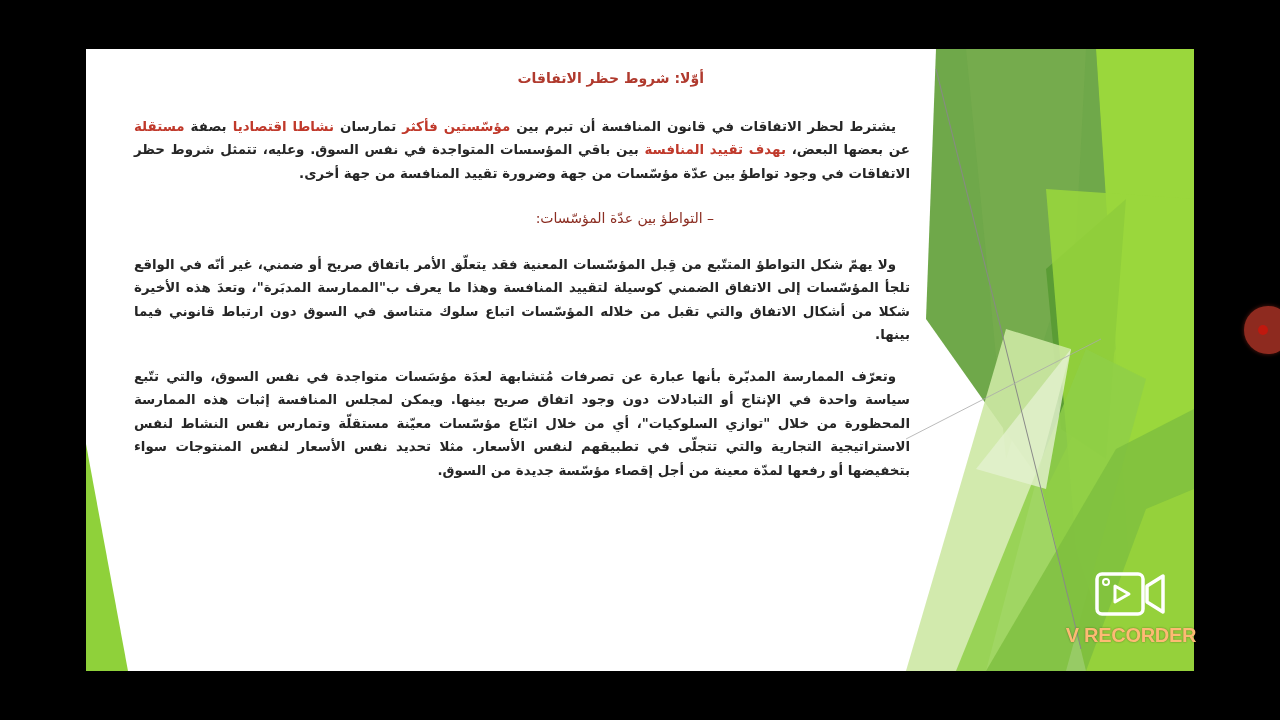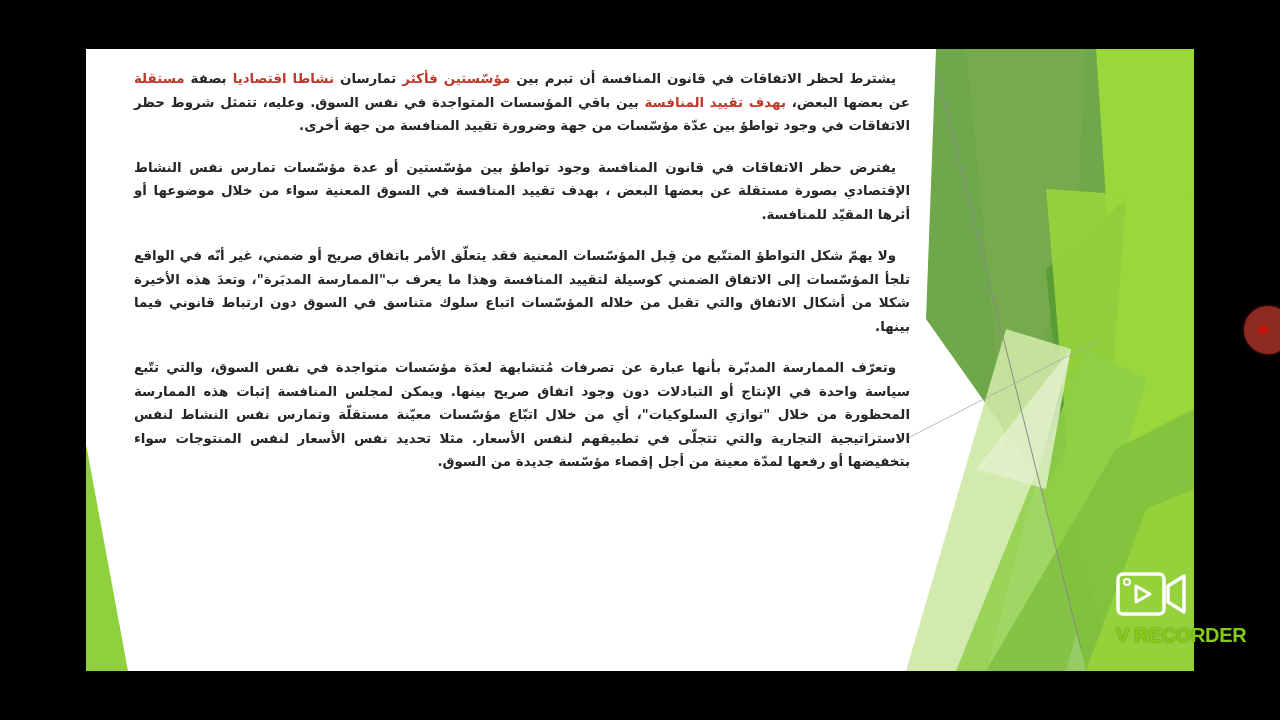--- a/index.html
+++ b/index.html
@@ -30,21 +30,21 @@
   .hl { color: #c0392b; }
   .record-dot {
     position: absolute; left: 1244px; top: 306px; width: 48px; height: 48px;
     border-radius: 50%; background: #8e2a1f; box-shadow: 0 0 4px #5c1a12;
   }
   .record-dot::after {
     content: ""; position: absolute; left: 14px; top: 19px; width: 10px; height: 10px;
     border-radius: 50%; background: #c0180e;
   }
   .watermark {
-    position: absolute; left: 1116px; top: 572px; width: 150px; text-align: left; color: #84cc16;
+    position: absolute; left: 1056px; top: 572px; width: 150px; text-align: center; color: #fdba74;
   }
   .watermark .wm-text {
     font-family: "Liberation Sans", sans-serif; font-weight: bold; font-size: 20px;
     letter-spacing: -0.3px; margin-top: 4px; display: block;
     text-shadow: 0 0 2px rgba(0,0,0,0.4);
   }
 </style>
 </head>
 <body>
 
@@ -63,25 +63,26 @@
     <polygon points="870,622 1000,300 1060,330 980,622" fill="#8fcf48" opacity="0.85"></polygon>
     <polygon points="900,622 1030,400 1108,360 1108,622" fill="#7dbe3e" opacity="0.8"></polygon>
     <polygon points="1000,622 1060,460 1108,440 1108,622" fill="#97d33b" opacity="0.9"></polygon>
     <polygon points="890,420 985,300 960,440" fill="#e3f1cf" opacity="0.8"></polygon>
 
     <line x1="850" y1="20" x2="995" y2="600" stroke="#888" stroke-width="1"></line>
     <line x1="820" y1="390" x2="1015" y2="290" stroke="#aaa" stroke-width="0.8"></line>
   </svg>
 
   <div class="content">
+    <p class="title">أوّلا: شروط حظر الاتفاقات</p>
 
     <p class="para"><span>يشترط لحظر الاتفاقات في قانون المنافسة أن تبرم بين </span><span class="hl">مؤسّستين فأكثر</span><span> تمارسان </span><span class="hl">نشاطا اقتصاديا</span><span> بصفة </span><span class="hl">مستقلة</span><span> عن بعضها البعض، </span><span class="hl">بهدف تقييد المنافسة</span><span> بين باقي المؤسسات المتواجدة في نفس السوق. وعليه، تتمثل شروط حظر الاتفاقات في وجود تواطؤ بين عدّة مؤسّسات من جهة وضرورة تقييد المنافسة من جهة أخرى.</span></p>
 
+    <p class="subhead" style="margin-top:22px;">– التواطؤ بين عدّة المؤسّسات:</p>
 
-    <p class="para">يفترض حظر الاتفاقات في قانون المنافسة وجود تواطؤ بين مؤسّستين أو عدة مؤسّسات تمارس نفس النشاط الإقتصادي بصورة مستقلة عن بعضها البعض ، بهدف تقييد المنافسة في السوق المعنية سواء من خلال موضوعها أو أثرها المقيّد للمنافسة.</p>
 
     <p class="para">ولا يهمّ شكل التواطؤ المتتّبع من قِبل المؤسّسات المعنية فقد يتعلّق الأمر باتفاق صريح أو ضمني، غير أنّه في الواقع تلجأ المؤسّسات إلى الاتفاق الضمني كوسيلة لتقييد المنافسة وهذا ما يعرف ب"الممارسة المدبَرة"، وتعدَ هذه الأخيرة شكلا من أشكال الاتفاق والتي تقبل من خلاله المؤسّسات اتباع سلوك متناسق في السوق دون ارتباط قانوني فيما بينها.</p>
 
     <p class="para">وتعرّف الممارسة المدبّرة بأنها عبارة عن تصرفات مُتشابهة لعدَة مؤسَسات متواجدة في نفس السوق، والتي تتّبع سياسة واحدة في الإنتاج أو التبادلات دون وجود اتفاق صريح بينها. ويمكن لمجلس المنافسة إثبات هذه الممارسة المحظورة من خلال "توازي السلوكيات"، أي من خلال اتبّاع مؤسّسات معيّنة مستقلّة وتمارس نفس النشاط لنفس الاستراتيجية التجارية والتي تتجلّى في تطبيقهم لنفس الأسعار. مثلا تحديد نفس الأسعار لنفس المنتوجات سواء بتخفيضها أو رفعها لمدّة معينة من أجل إقصاء مؤسّسة جديدة من السوق.</p>
   </div>
 </div>
 
 <div class="record-dot"></div>
 
 <div class="watermark">

